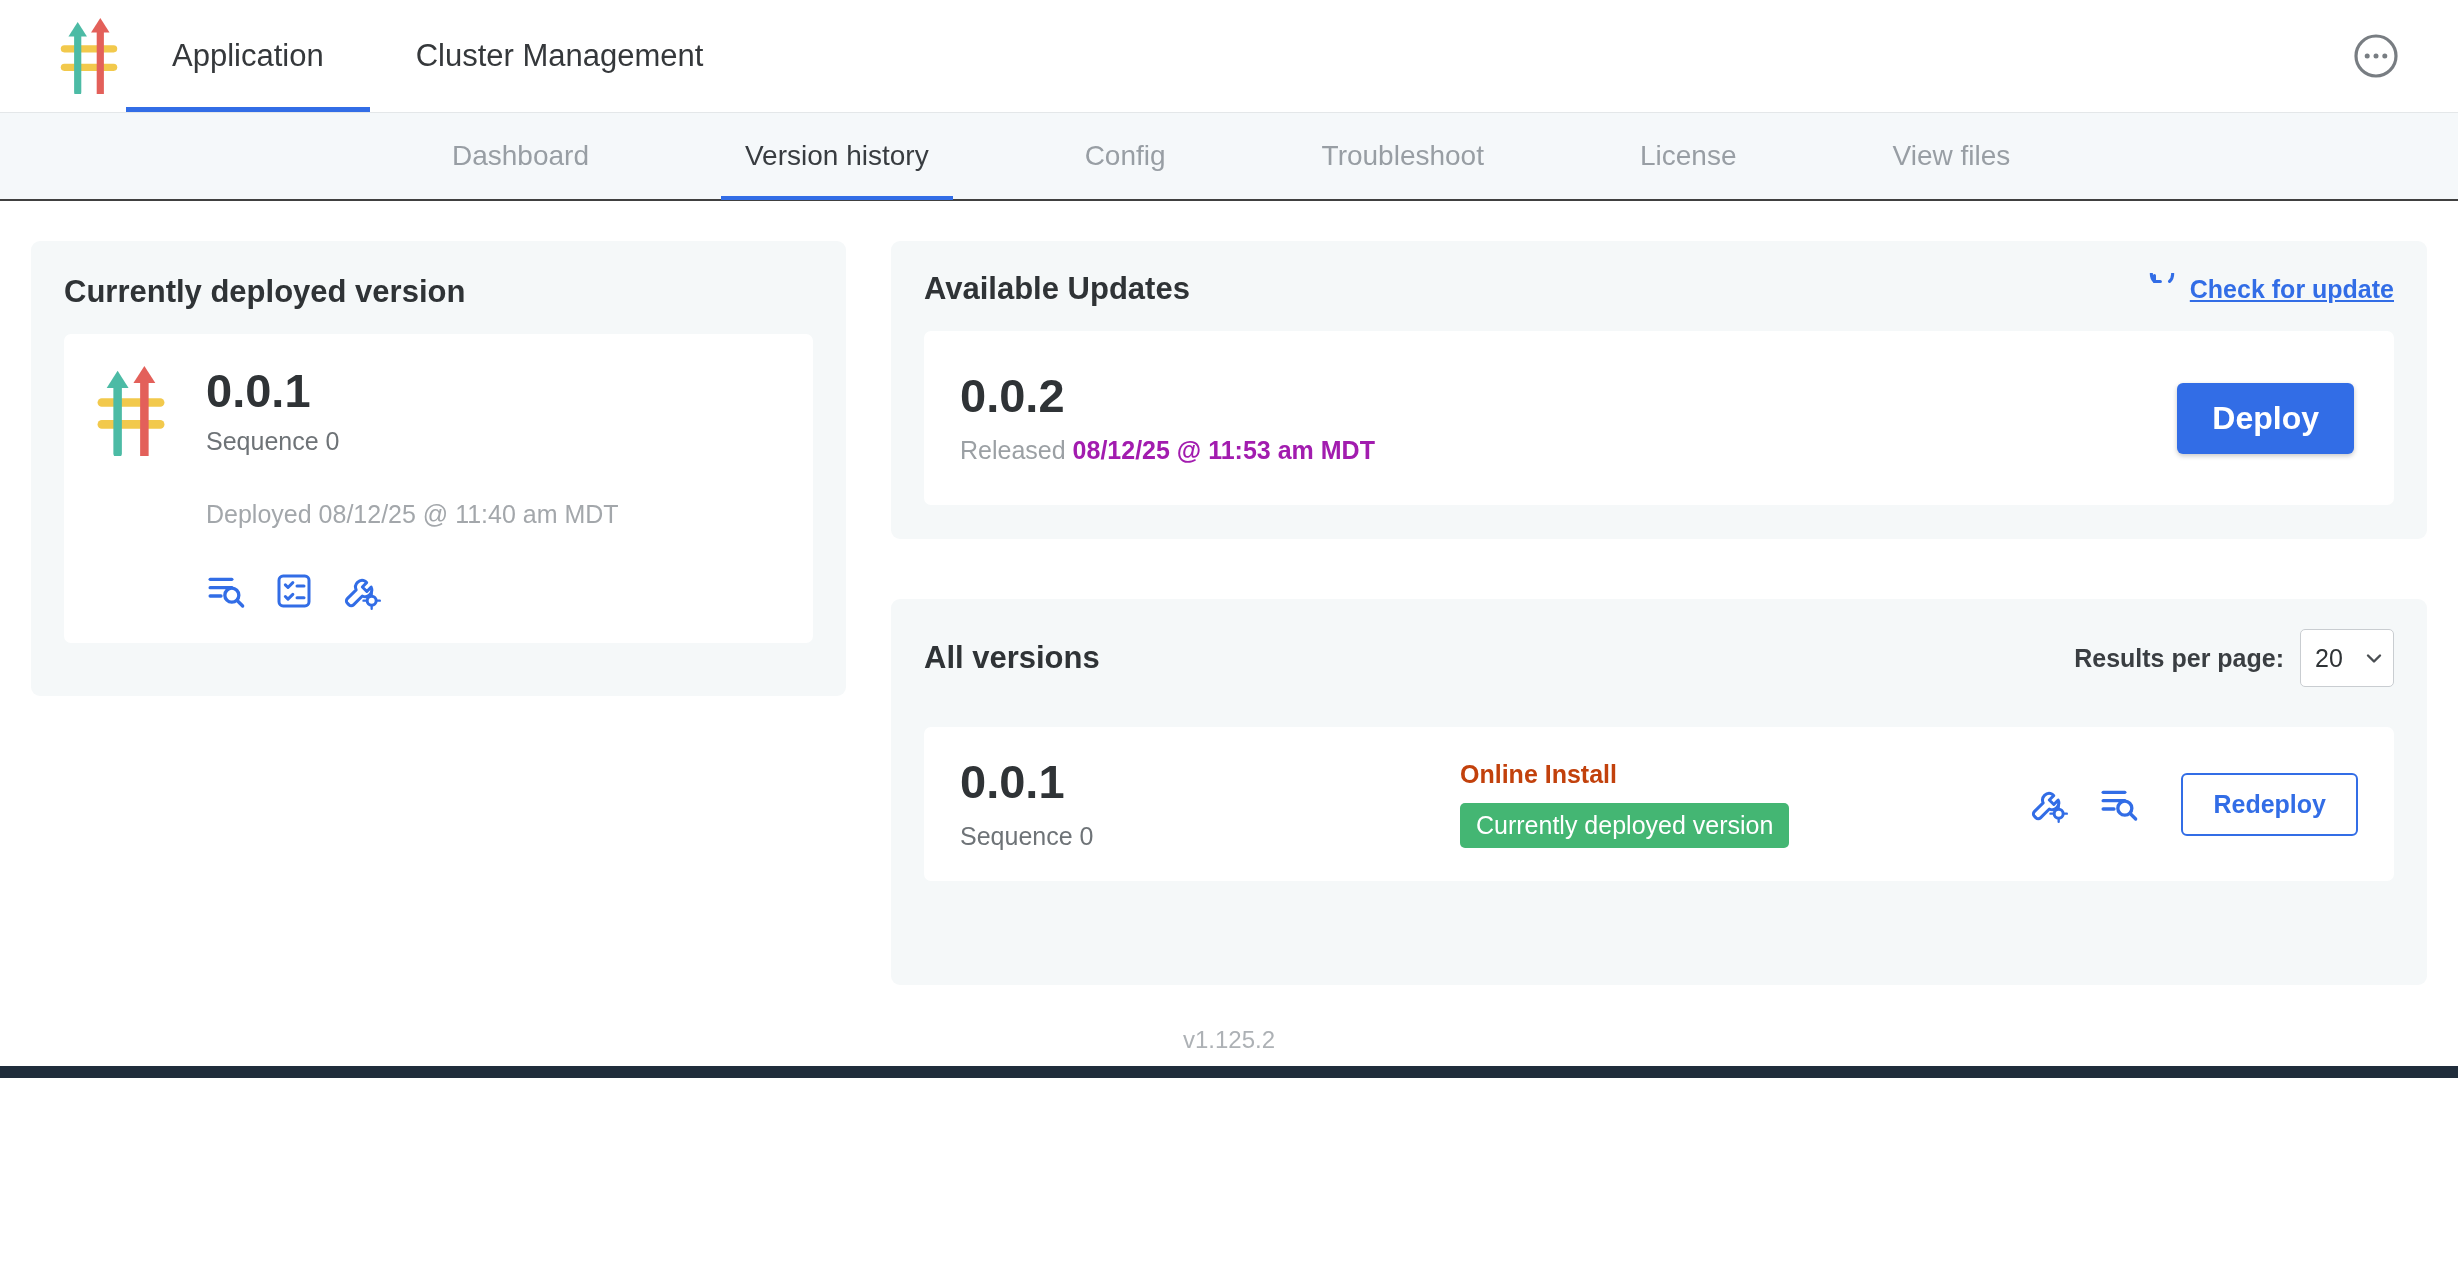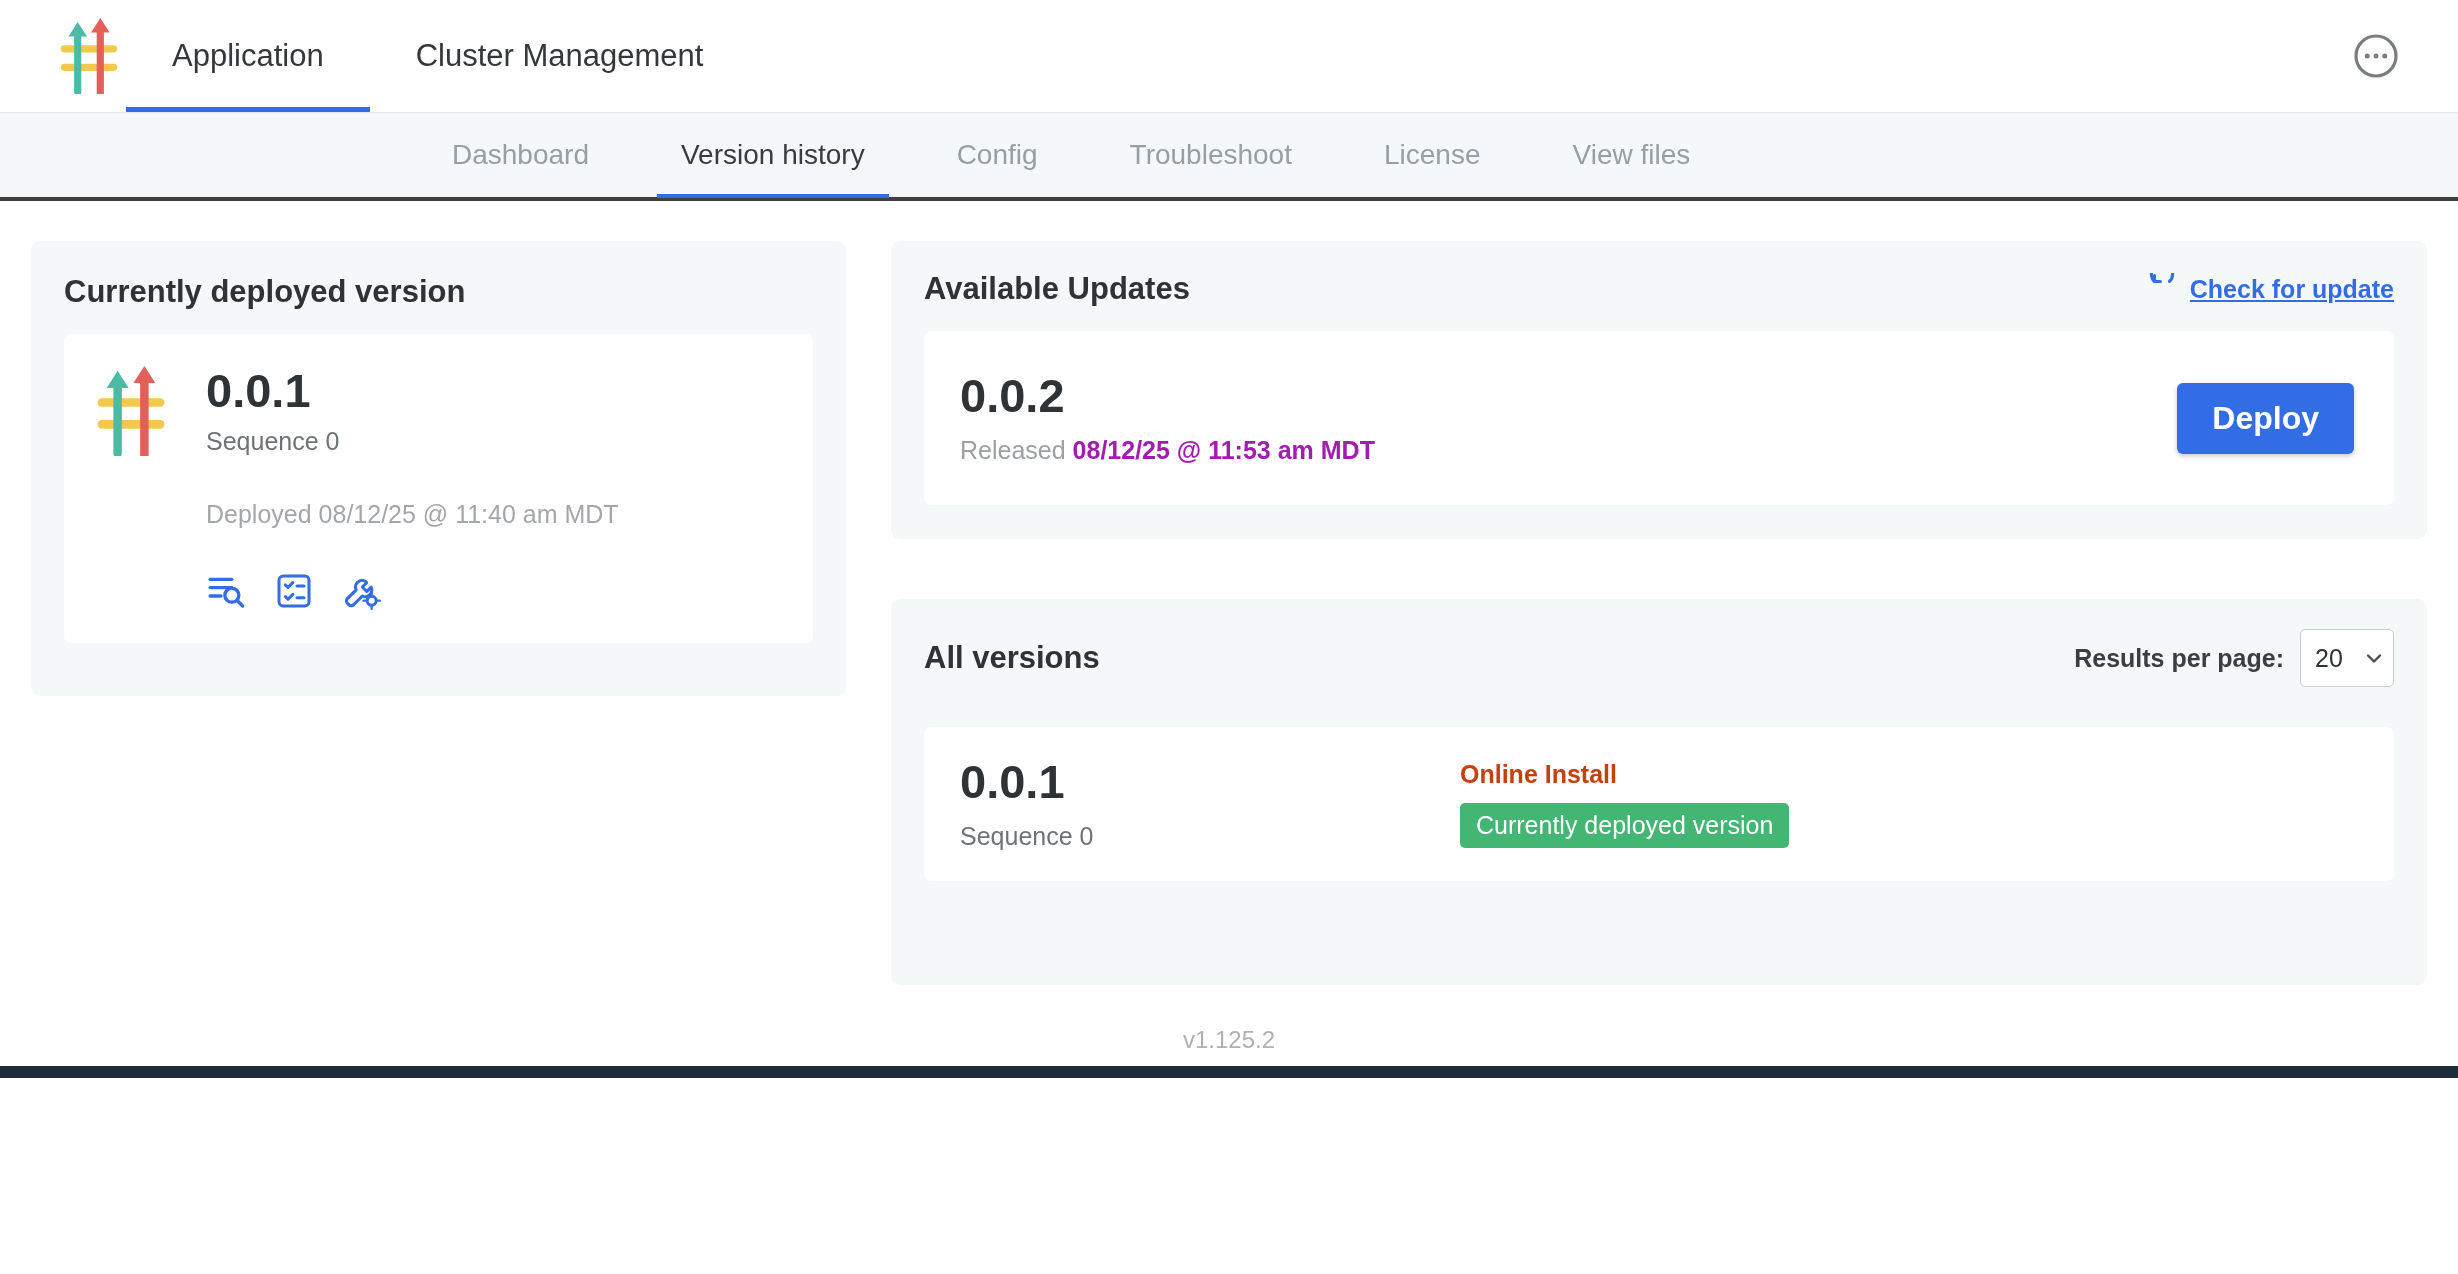--- a/index.html
+++ b/index.html
@@ -61,23 +61,23 @@
     cursor: pointer;
   }
   .more-btn svg { width: 48px; height: 48px; }
 
   
   .subnav {
     display: flex;
     align-items: stretch;
     height: 88px;
     background: #f5f8fa;
-    border-bottom: 4px solid #404040;
+    border-bottom: 2px solid #404040;
     padding-left: 428px;
-    gap: 44px;
+    gap: 108px;
   }
   .subtab {
     position: relative;
     display: flex;
     align-items: center;
     padding: 0 24px;
     font-size: 28px;
     color: #989ea4;
     cursor: pointer;
     user-select: none;
@@ -469,20 +469,33 @@
         </div>
         <div class="inner-card version-row">
           <div class="vr-left">
             <div class="version-big">0.0.1</div>
             <div class="sequence">Sequence 0</div>
           </div>
           <div class="vr-mid">
             <div class="install-type">Online Install</div>
             <span class="badge">Currently deployed version</span>
           </div>
+          <div class="vr-right">
+            <span class="act-icon">
+                <svg>
+                  <use href="#ic-wrench-gear"></use>
+                </svg>
+              </span>
+            <span class="act-icon">
+                <svg>
+                  <use href="#ic-logs"></use>
+                </svg>
+              </span>
+            <button class="redeploy-btn">Redeploy</button>
+          </div>
         </div>
       </section>
 
     </div>
   </main>
 
   <div class="footer-version">v1.125.2</div>
   <div class="bottom-bar"></div>
 
 </div>

